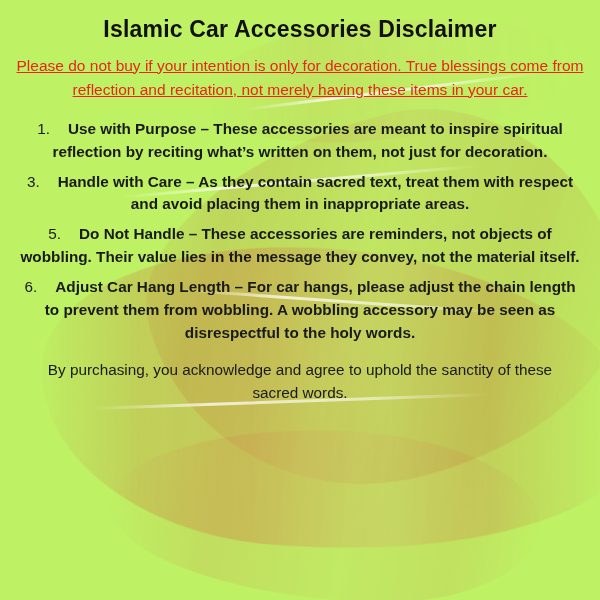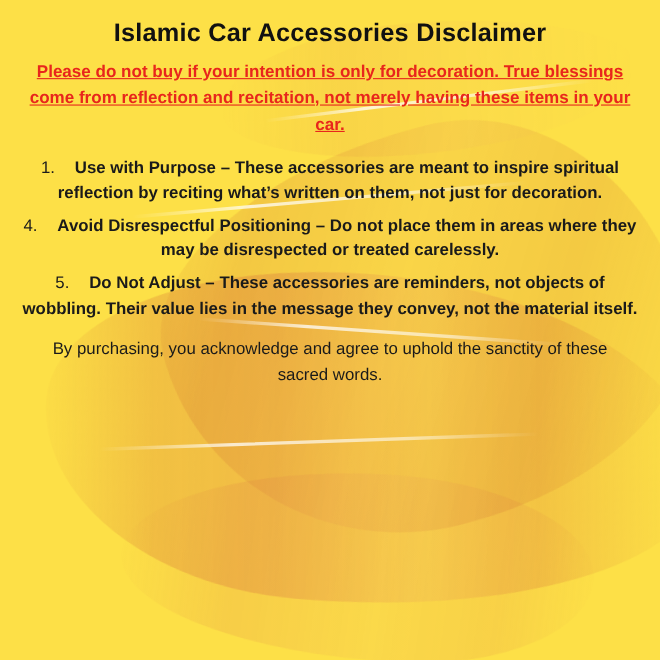--- a/index.html
+++ b/index.html
@@ -13,21 +13,21 @@
     background: #ffffff;
     font-family: "Liberation Sans", sans-serif;
     color: #1a1a1a;
   }
 
   #page {
     position: relative;
     width: 600px;
     height: 600px;
     overflow: hidden;
-    background: #fde047;
+    background: #bef264;
   }
 
   
   .bg-layer {
     position: absolute;
     inset: 0;
     overflow: hidden;
     pointer-events: none;
   }
   .brush {
@@ -116,21 +116,21 @@
     text-align: center;
     font-size: 15.5px;
     line-height: 1.5;
     color: #1a1a1a;
     margin: 0 4px 14px 4px;
   }
 
   .warning {
     text-align: center;
     font-size: 15.5px;
-    font-weight: bold;
+    font-weight: normal;
     color: #e8261c;
     text-decoration: underline;
     line-height: 1.55;
     margin: 0 2px 16px 2px;
   }
 
   ol.rules {
     list-style: none;
     margin: 0 0 12px 0;
     padding: 0;
@@ -185,24 +185,27 @@
     <h1 class="title">Islamic Car Accessories  Disclaimer</h1>
 
 
     <p class="warning">Please do not buy if your intention is only for decoration. True blessings come from reflection and recitation, not merely having these items in your car.</p>
 
     <ol class="rules">
       <li>
         <span class="num">1.</span><span class="rule-title">Use with Purpose</span> <span class="rule-body">– These accessories are meant to inspire spiritual reflection by reciting what’s written on them, not just for decoration.</span>
       </li>
       <li>
-        <span class="num">4.</span><span class="rule-title">Avoid Disrespectful Positioning</span> <span class="rule-body">– Do not place them in areas where they may be disrespected or treated carelessly.</span>
-      </li>
-      <li>
-        <span class="num">5.</span><span class="rule-title">Do Not Adjust</span> <span class="rule-body">– These accessories are reminders, not objects of wobbling. Their value lies in the message they convey, not the material itself.</span>
+        <span class="num">3.</span><span class="rule-title">Handle with Care</span> <span class="rule-body">– As they contain sacred text, treat them with respect and avoid placing them in inappropriate areas.</span>
+      </li>
+      <li>
+        <span class="num">5.</span><span class="rule-title">Do Not Handle</span> <span class="rule-body">– These accessories are reminders, not objects of wobbling. Their value lies in the message they convey, not the material itself.</span>
+      </li>
+      <li>
+        <span class="num">6.</span><span class="rule-title">Adjust Car Hang Length</span> <span class="rule-body">– For car hangs, please adjust the chain length to prevent them from wobbling. A wobbling accessory may be seen as disrespectful to the holy words.</span>
       </li>
     </ol>
 
     <div class="closing">
       <span>By purchasing, you acknowledge and agree to uphold the sanctity of these sacred words.</span>
       
     </div>
 
   </div>
 </div>

